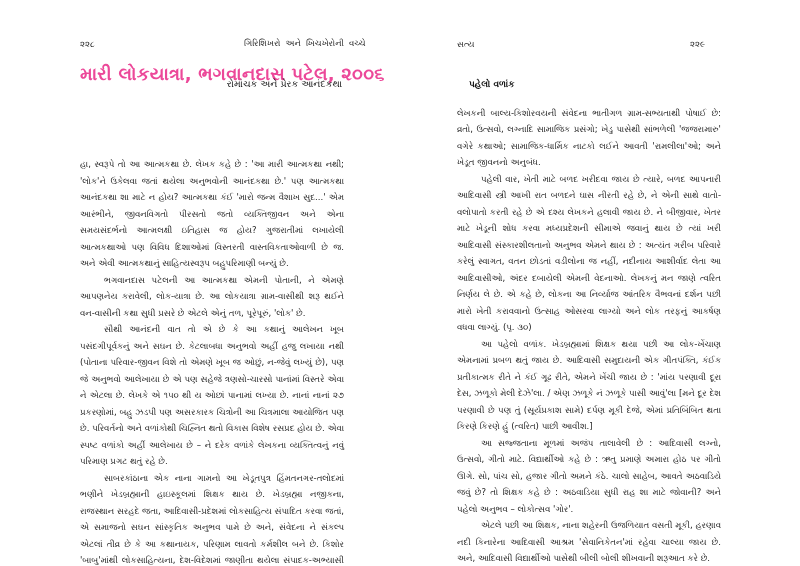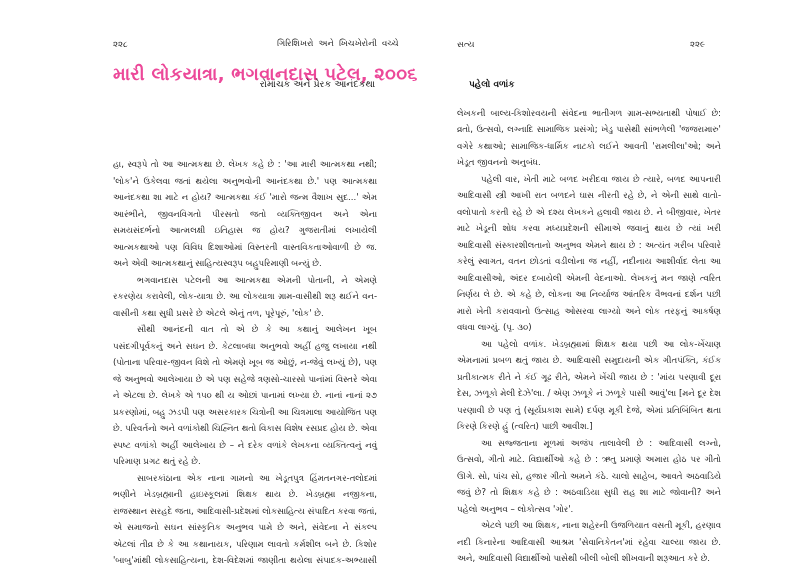--- a/index.html
+++ b/index.html
@@ -19,21 +19,21 @@
       position: absolute;
       left: 0; top: 0;
       width: 800px; height: 566px;
     }
     .page {
       position: absolute;
       top: 0;
       height: 566px;
       width: 400px;
     }
-    .page-left { left: 0; margin-left: 33px; }
+    .page-left { left: 0; }
     .page-right { left: 400px; }
 
     .running-head {
       position: absolute;
       top: 38px;
       font-size: 8.5px;
       line-height: 12px;
       color: #222;
       white-space: nowrap;
     }
@@ -93,21 +93,21 @@
 
   <div class="page page-left">
     <div class="running-head" style="left:80px;">૨૨૮</div>
     <div class="running-head" style="left:244px;font-family:Liberation Mono, monospace;">ગિરિશિખરો અને ખિચખેરોની વચ્ચે</div>
 
     <div class="title">મારી લોકયાત્રા,  ભગવાનદાસ પટેલ,  ૨૦૦૬</div>
     <div class="subtitle">રોમાંચક અને પ્રેરક આનંદકથા</div>
 
     <div class="col left-col">
       <p>હા, સ્વરૂપે તો આ આત્મકથા છે. લેખક કહે છે : 'આ મારી આત્મકથા નથી; 'લોક'ને ઉકેલવા જતાં થયેલા અનુભવોની આનંદકથા છે.' પણ આત્મકથા આનંદકથા શા માટે ન હોય? આત્મકથા કંઈ 'મારો જન્મ વૈશાખ સુદ...' એમ આરંભીને, જીવનવિગતો પીરસતો જતો વ્યક્તિજીવન અને એના સમયસંદર્ભનો આત્મલક્ષી ઇતિહાસ જ હોય? ગુજરાતીમાં લખાયેલી આત્મકથાઓ પણ વિવિધ દિશાઓમાં વિસ્તરતી વાસ્તવિકતાઓવાળી છે જ. અને એવી આત્મકથાનું સાહિત્યસ્વરૂપ બહુપરિમાણી બન્યું છે.</p>
-      <p class="indent">ભગવાનદાસ પટેલની આ આત્મકથા એમની પોતાની, ને એમણે રકરણેય કરાવેલી, લોક-યાત્રા છે. આ લોકયાત્રા ગ્રામ-વાસીથી શરૂ થઈને વન-વાસીની કથા સુધી પ્રસરે છે એટલે એનું તળ, પૂરેપૂરું, 'લોક' છે.</p>
+      <p class="indent">ભગવાનદાસ પટેલની આ આત્મકથા એમની પોતાની, ને એમણે આપણનેય કરાવેલી, લોક-યાત્રા છે. આ લોકયાત્રા ગ્રામ-વાસીથી શરૂ થઈને વન-વાસીની કથા સુધી પ્રસરે છે એટલે એનું તળ, પૂરેપૂરું, 'લોક' છે.</p>
       <p class="indent">સૌથી આનંદની વાત તો એ છે કે આ  કથાનું આલેખન ખૂબ પસંદગીપૂર્વકનું અને સઘન છે. કેટલાબધા અનુભવો અહીં હજુ લખાયા નથી (પોતાના પરિવાર-જીવન વિશે તો એમણે ખૂબ જ ઓછું, ન-જેવું લખ્યું છે), પણ જે અનુભવો આલેખાયા છે એ પણ સહેજે ત્રણસો-ચારસો પાનાંમાં વિસ્તરે એવા ને એટલા છે. લેખકે એ ૧૫૦ થી ય ઓછાં પાનામાં લખ્યા છે. નાનાં નાનાં ૨૭ પ્રકરણોમાં, બહુ ઝડપી પણ અસરકારક ચિત્રોની આ ચિત્રમાલા આયોજિત પણ છે. પરિવર્તનો અને વળાંકોથી ચિહ્નિત થતો વિકાસ વિશેષ રસપ્રદ હોય છે. એવા સ્પષ્ટ વળાંકો અહીં આલેખાય છે – ને દરેક વળાંકે લેખકના વ્યક્તિત્વનું નવું પરિમાણ પ્રગટ થતું રહે છે.</p>
       <p class="indent">સાબરકાંઠાના એક નાના ગામનો આ ખેડૂતપુત્ર હિંમતનગર-તલોદમાં ભણીને ખેડબ્રહ્માની હાઇસ્કૂલમાં શિક્ષક થાય છે. ખેડબ્રહ્મા નજીકના, રાજસ્થાન સરહદે જતા, આદિવાસી-પ્રદેશમાં લોકસાહિત્ય સંપાદિત કરવા જતાં, એ સમાજનો સઘન સાંસ્કૃતિક અનુભવ પામે છે અને, સંવેદના ને સંકલ્પ એટલાં તીવ્ર છે કે આ કથાનાયક, પરિણામ લાવતો કર્મશીલ બને છે. કિશોર 'બાબુ'માંથી લોકસાહિત્યના, દેશ-વિદેશમાં જાણીતા થયેલા સંપાદક-અભ્યાસી ભગવાનદાસ પટેલ વિકસે છે એની આ કથા છે – આત્મકથનને સંયત રાખીને 'લોક'ની કથાઓને ઉઘાડતી જતી રોમાંચક કથા છે.</p>
     </div>
   </div>
 
   <div class="page page-right">
     <div class="running-head" style="left:57px;">સત્ય</div>
     <div class="running-head" style="left:290px;">૨૨૯</div>
 
     <div class="col right-col">

